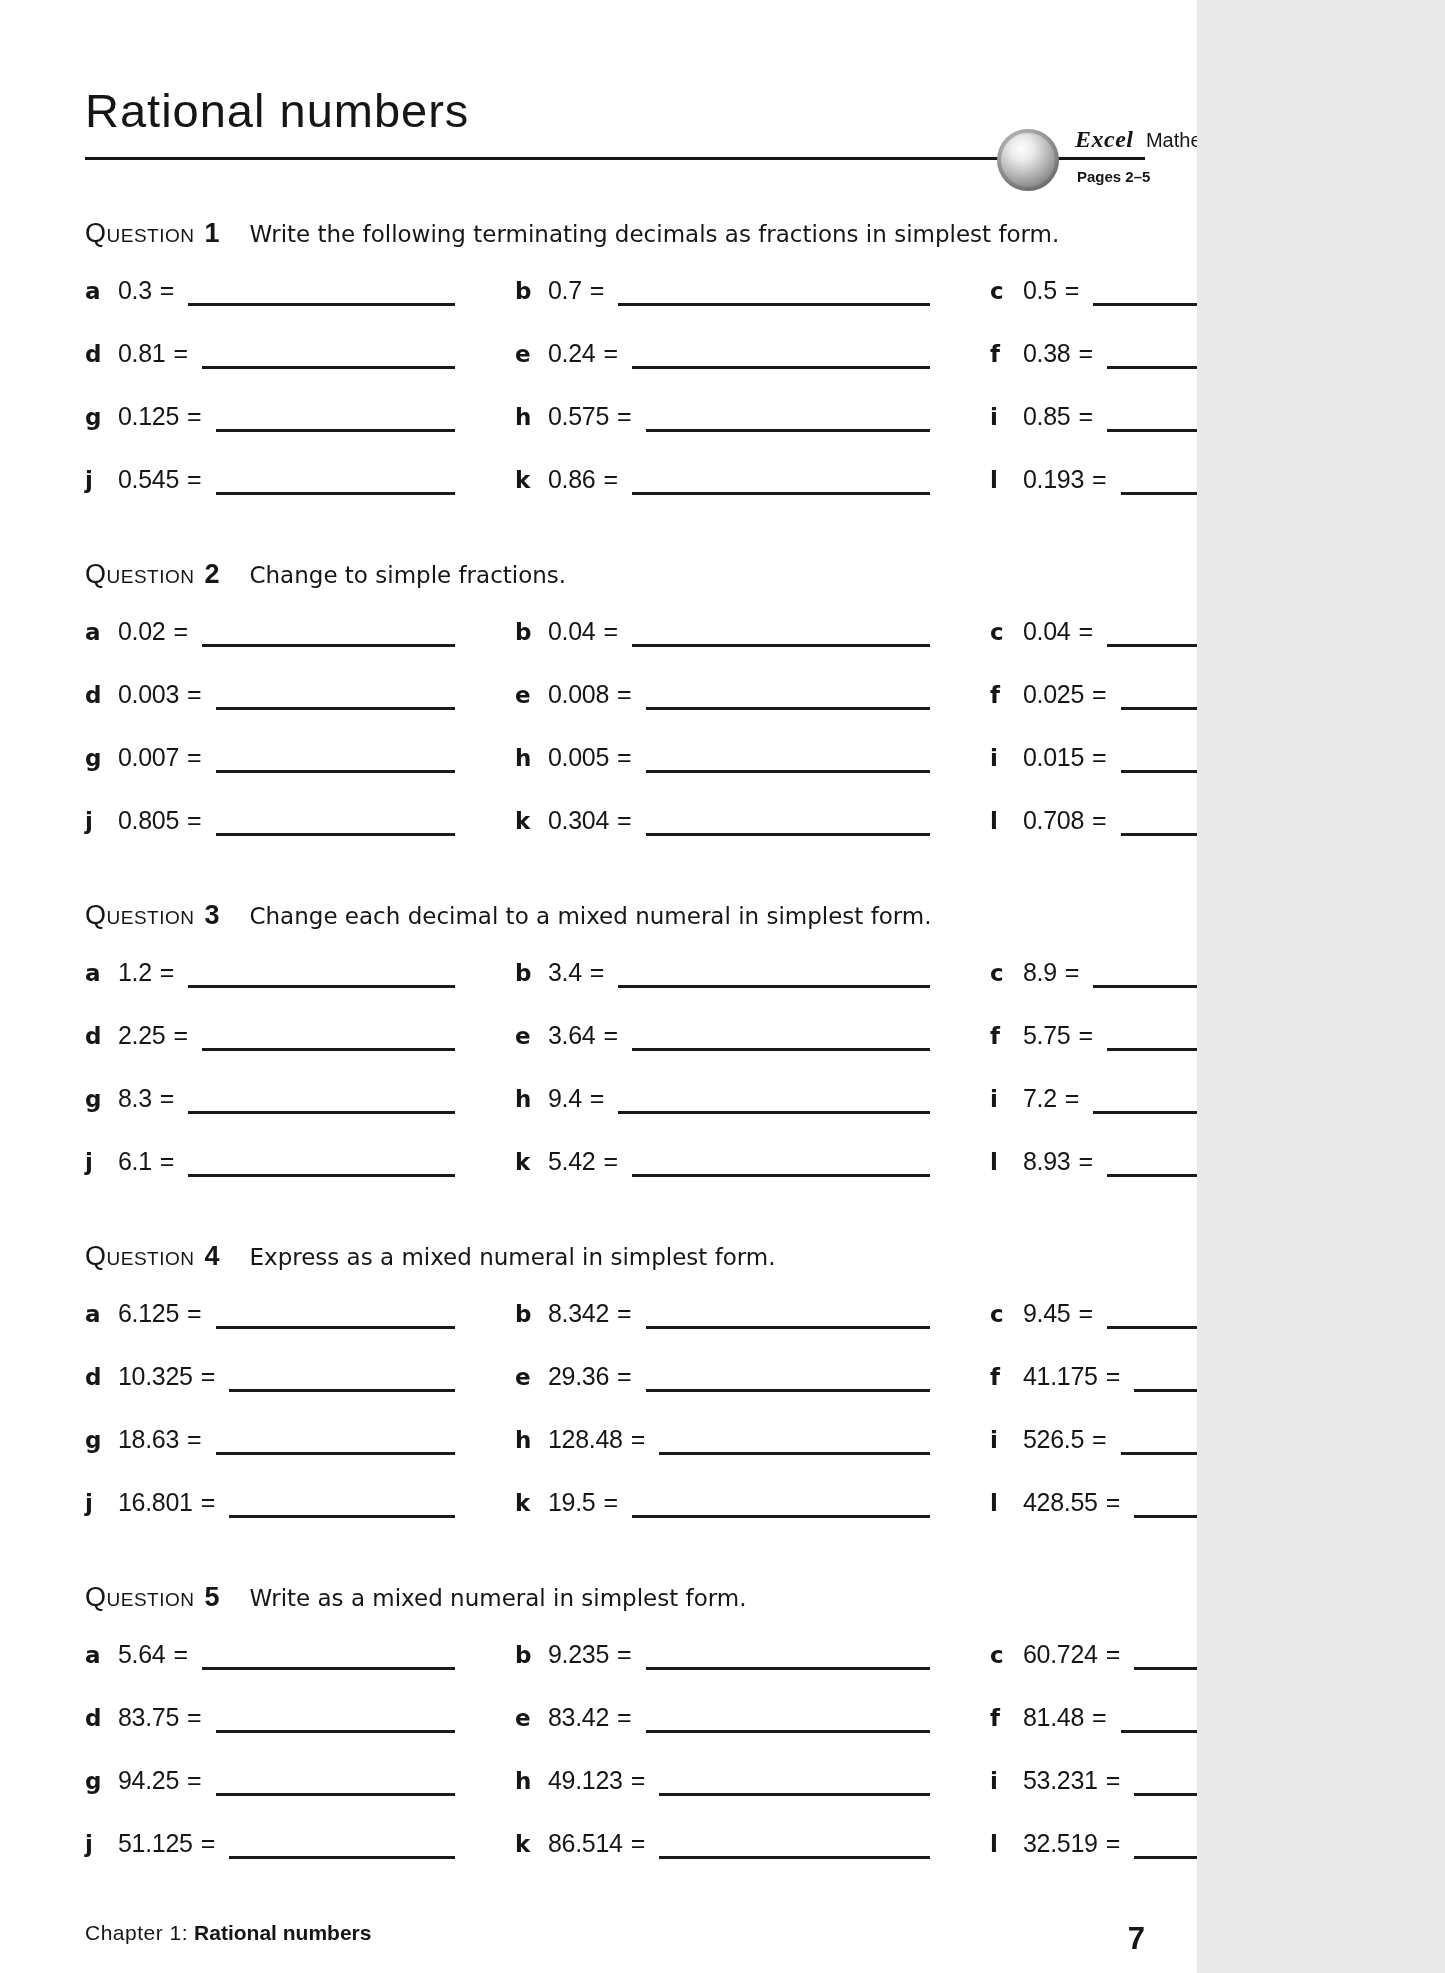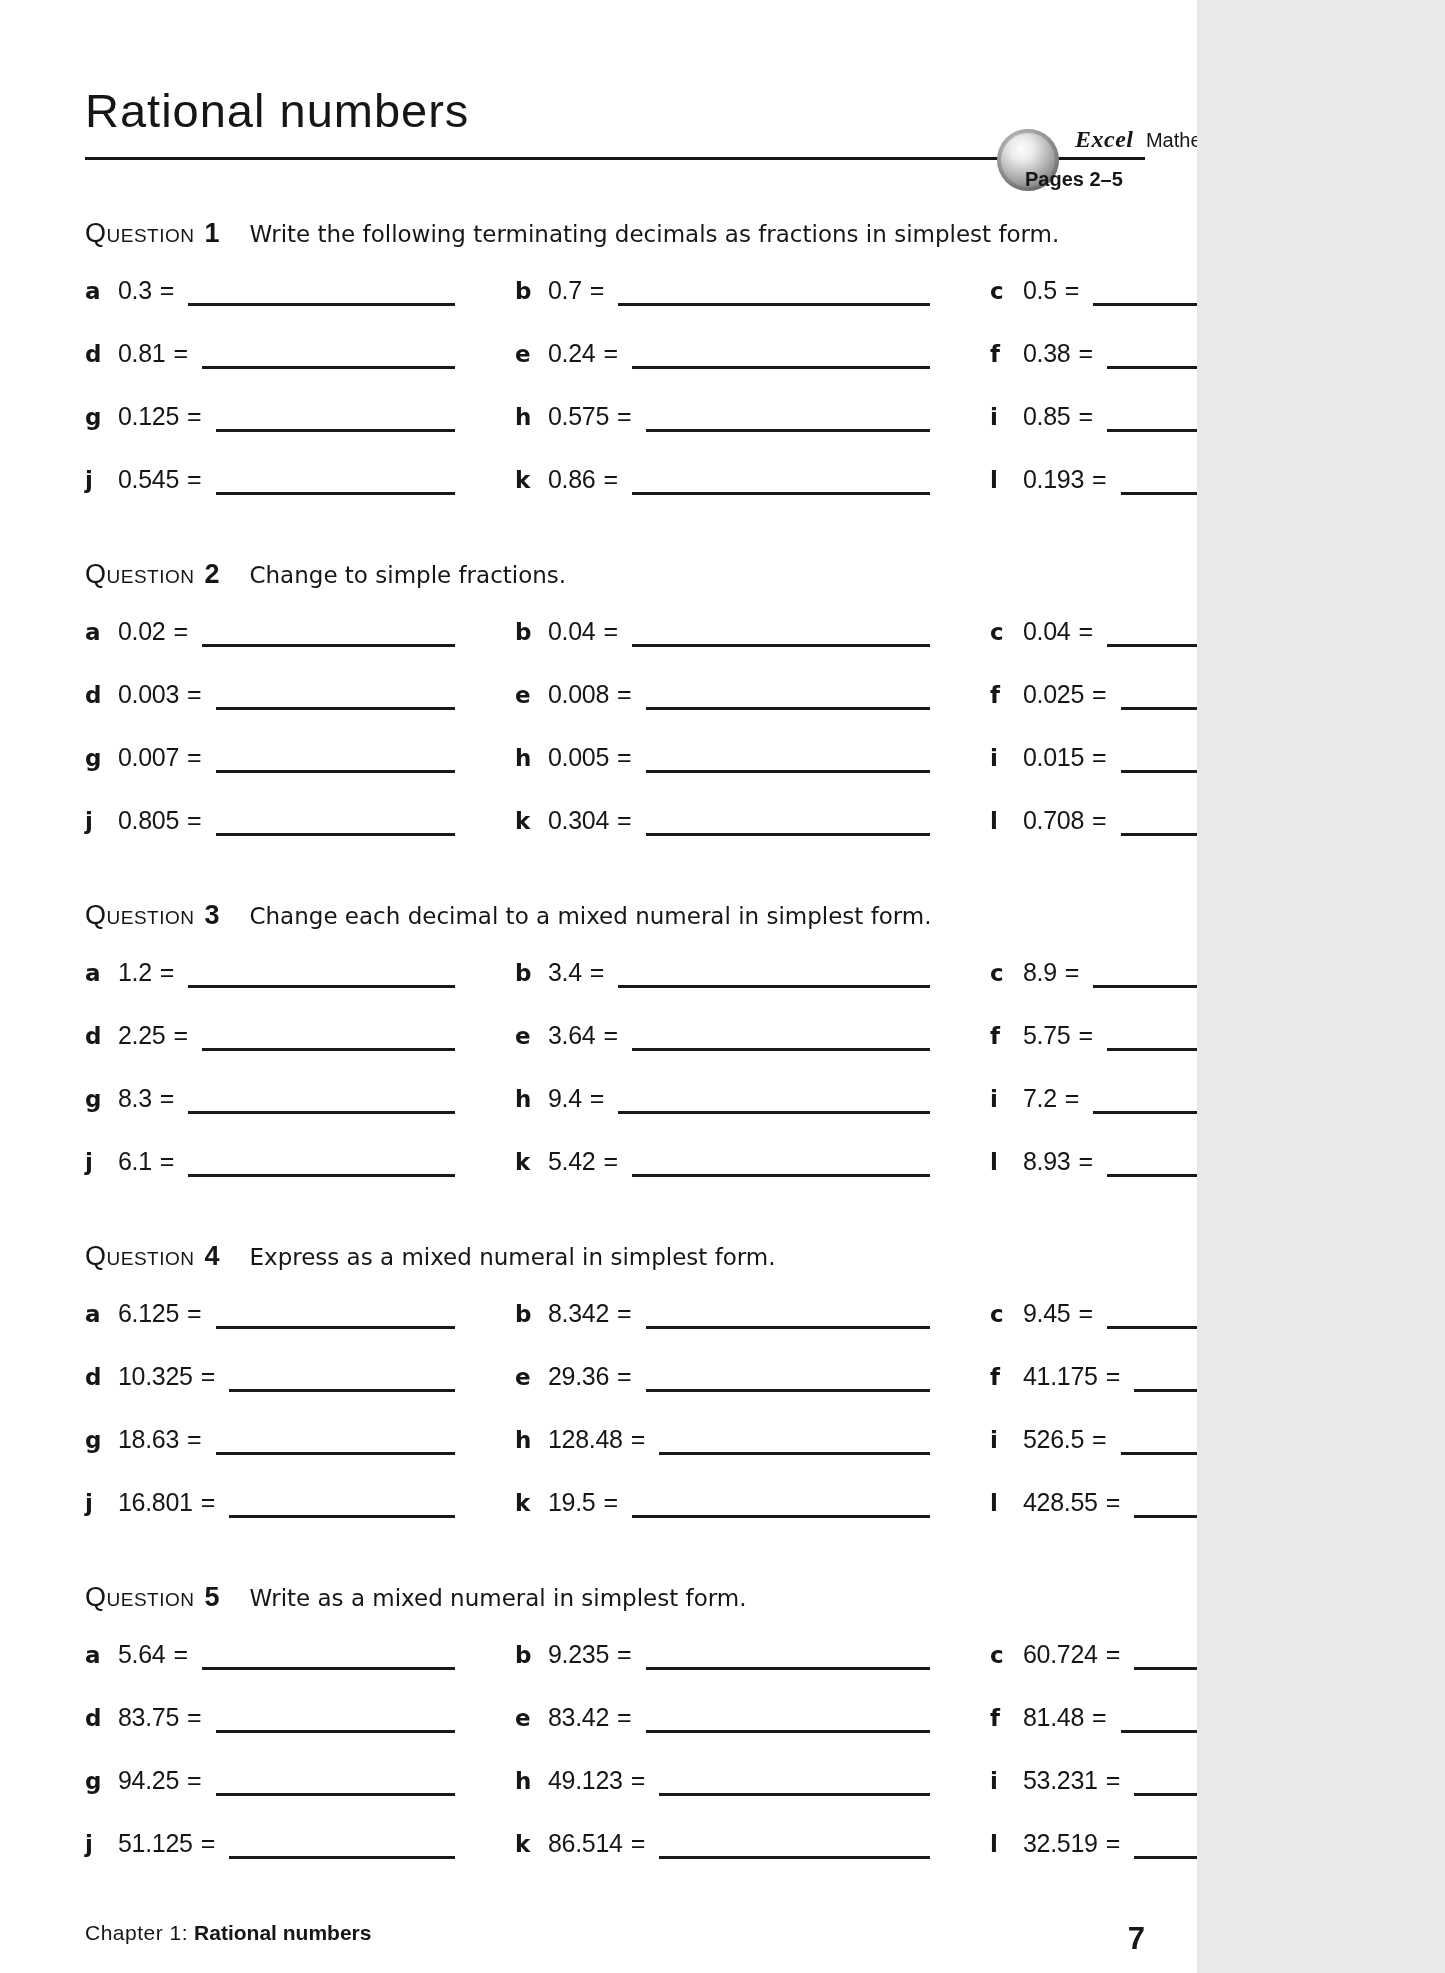--- a/index.html
+++ b/index.html
@@ -45,22 +45,22 @@
     font-family:"Liberation Serif", serif;
     font-style:italic;
     font-weight:bold;
     font-size:24px;
     letter-spacing:0.5px;
     margin-top:32px;
   }
   .brand-series { font-size:20px; margin-left:8px; }
   .pages-ref {
     position:absolute;
-    left:940px; top:8px;
-    font-size:20px;
+    left:992px; top:8px;
+    font-size:15px;
     font-weight:bold;
     white-space:nowrap;
   }
   .unit-heading {
     margin-top:14px;
     font-size:30px;
     font-weight:800;
     letter-spacing:0;
   }
 

